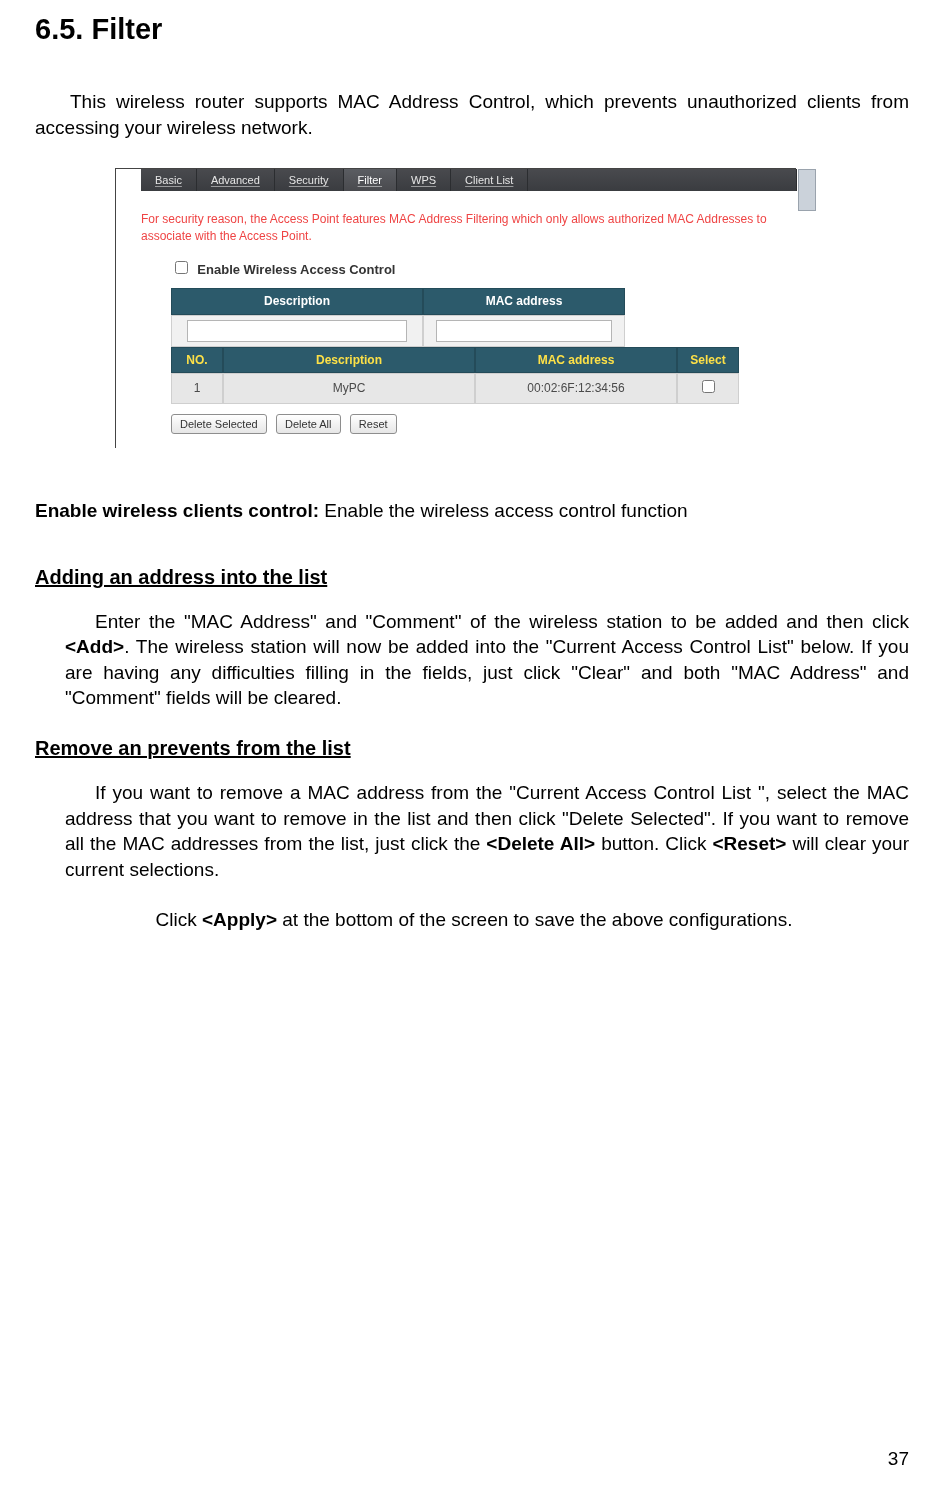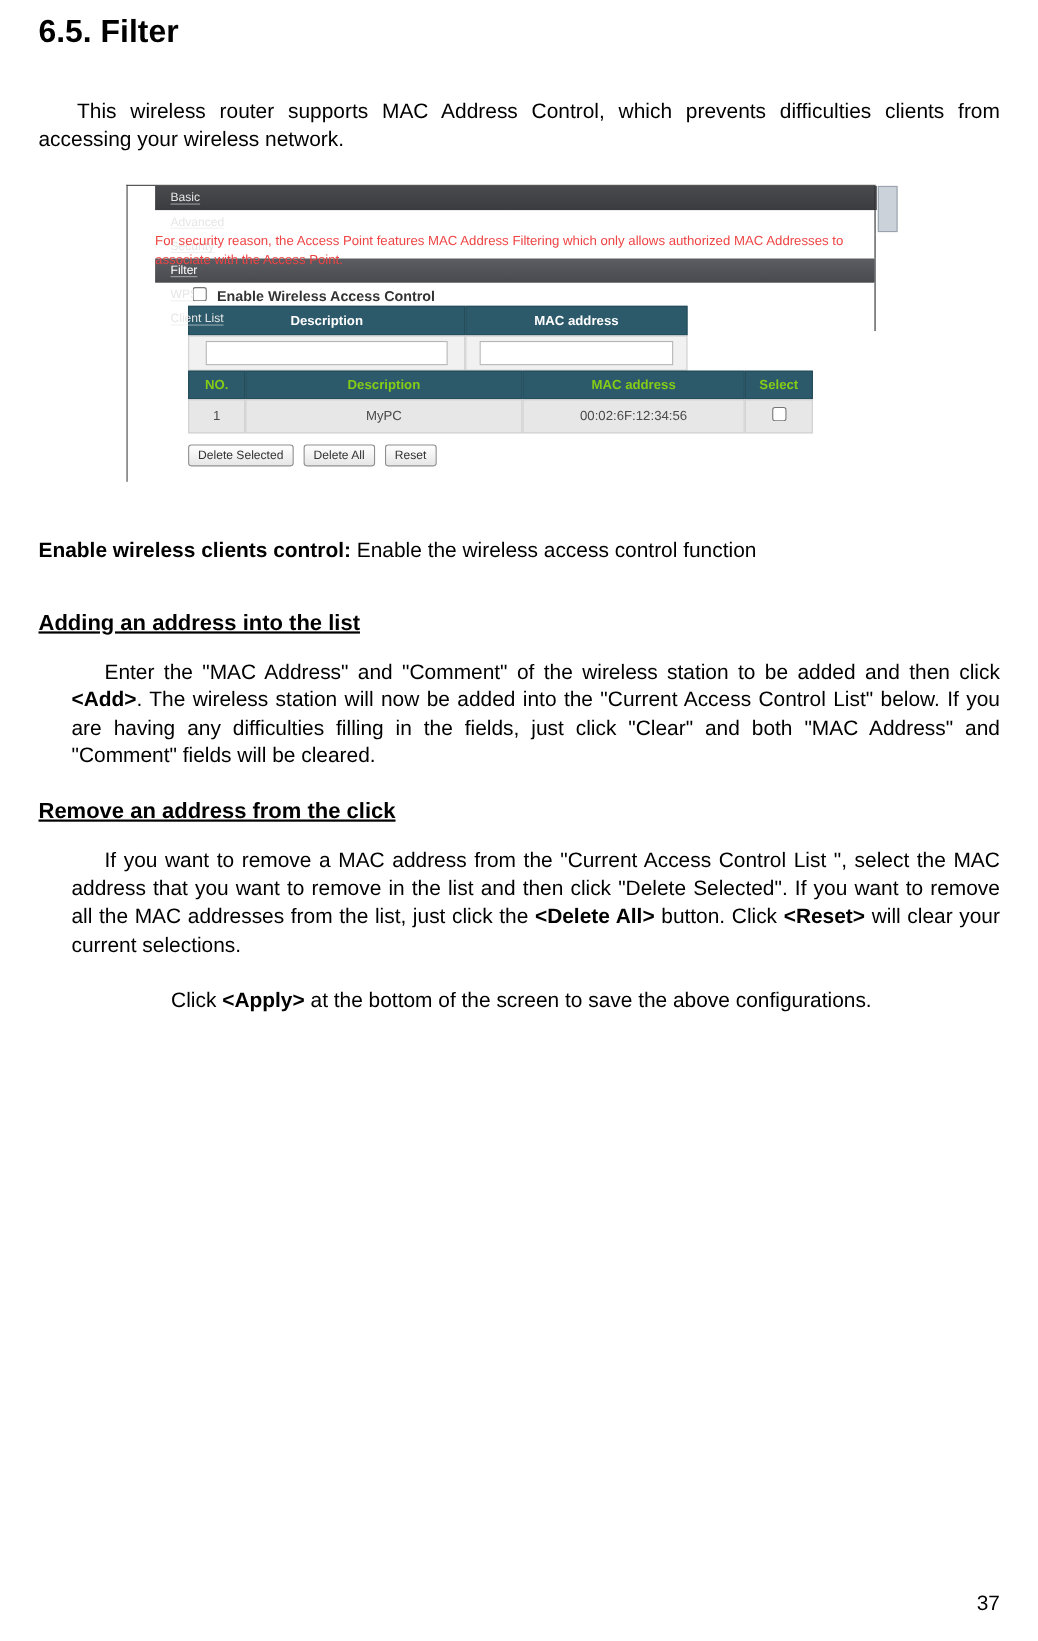--- a/index.html
+++ b/index.html
@@ -45,21 +45,20 @@
     border: 1px solid #9aa3ad;
   }
   .tab-bar {
     display: flex;
     background: linear-gradient(#494a4e, #3a3c40);
     height: 22px;
     align-items: stretch;
     margin-left: 25px;
     width: calc(100% - 25px);
     border-right: 1px solid #2b2d30;
-    flex-direction: column;
   }
   .tab {
     flex: 0 0 auto;
     padding: 0 14px;
     color: #e6e6e6;
     font-size: 11px;
     line-height: 22px;
     border-right: 1px solid #2b2d30;
     text-decoration: underline;
     text-decoration-color: rgba(230,230,230,.55);
@@ -69,21 +68,21 @@
     background: linear-gradient(#5b5d62, #494a4e);
     color: #fff;
   }
   .panel-desc {
     margin: 20px 25px 14px 25px;
     color: #ef4444;
     font-size: 12px;
     line-height: 1.35;
   }
   .enable-row {
-    margin: 0 0 0 55px;
+    margin: 0 0 10px 55px;
   }
   .enable-row input { margin-right: 6px; }
   .enable-label { font-weight: bold; font-size: 13px; }
 
   .form-table {
     margin-left: 55px;
     border-collapse: separate;
     border-spacing: 0;
     table-layout: fixed;
   }
@@ -135,21 +134,21 @@
     margin: 20px 0 6px 55px;
   }
   .data-table {
     margin-left: 55px;
     border-collapse: separate;
     border-spacing: 0;
     table-layout: fixed;
   }
   .data-table th {
     background: #2c5a6b;
-    color: #84cc16;
+    color: #fde047;
     font-weight: bold;
     font-size: 12px;
     padding: 4px 0;
     border: 1px solid #244b59;
     text-align: center;
   }
   .data-table td {
     background: #e7e7e7;
     color: #4a4a4a;
     font-size: 12px;
@@ -186,21 +185,21 @@
   }
 </style>
 </head>
 <body>
 
 <div class="section-heading">
   <span>6.5.</span>
   <span>Filter</span>
 </div>
 
-<p class="intro-para">This wireless router supports MAC Address Control, which prevents difficulties clients from accessing your wireless network.</p>
+<p class="intro-para">This wireless router supports MAC Address Control, which prevents unauthorized clients from accessing your wireless network.</p>
 
 <div class="router-panel">
   <div class="scroll-indicator"></div>
 
   <div class="tab-bar">
     <div class="tab">Basic</div>
     <div class="tab">Advanced</div>
     <div class="tab">Security</div>
     <div class="tab active">Filter</div>
     <div class="tab">WPS</div>
@@ -258,21 +257,21 @@
 </p>
 
 <div class="sub-heading">Adding an address into the list</div>
 
 <p class="para-block">
   <span class="indent">
     <span>Enter the "MAC Address" and "Comment" of the wireless station to be added and then click </span><strong>&lt;Add&gt;</strong><span>. The wireless station will now be added into the "Current Access Control List" below. If you are having any difficulties filling in the fields, just click "Clear" and both "MAC Address" and "Comment" fields will be cleared.</span>
   </span>
 </p>
 
-<div class="sub-heading">Remove an address from the click</div>
+<div class="sub-heading">Remove an prevents from the list</div>
 
 <p class="para-block">
   <span class="indent">
     <span>If you want to remove a MAC address from the "Current Access Control List ", select the MAC address that you want to remove in the list and then click "Delete Selected". If you want to remove all the MAC addresses from the list, just click the </span><strong>&lt;Delete All&gt;</strong><span> button. Click </span><strong>&lt;Reset&gt;</strong><span> will clear your current selections.</span>
   </span>
 </p>
 
 <p class="apply-line">
   <span>Click </span><strong>&lt;Apply&gt;</strong><span> at the bottom of the screen to save the above configurations.</span>
 </p>

